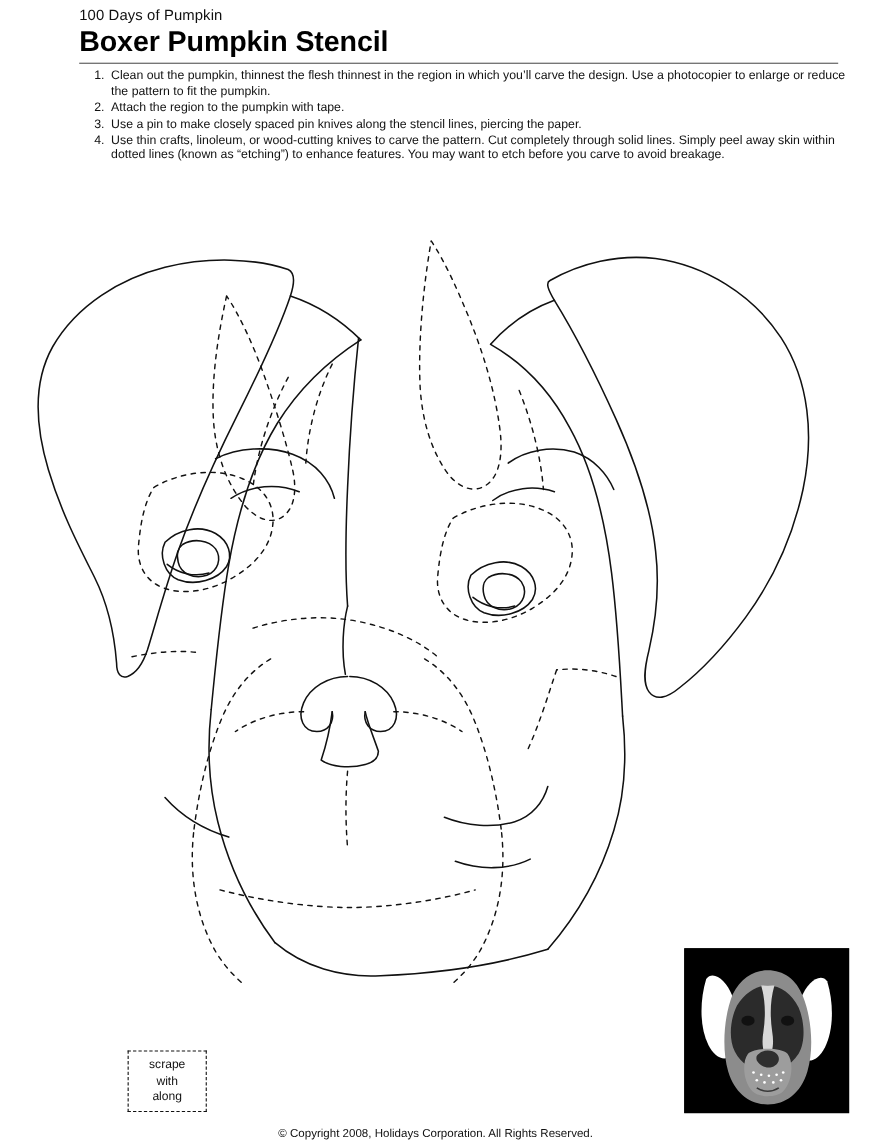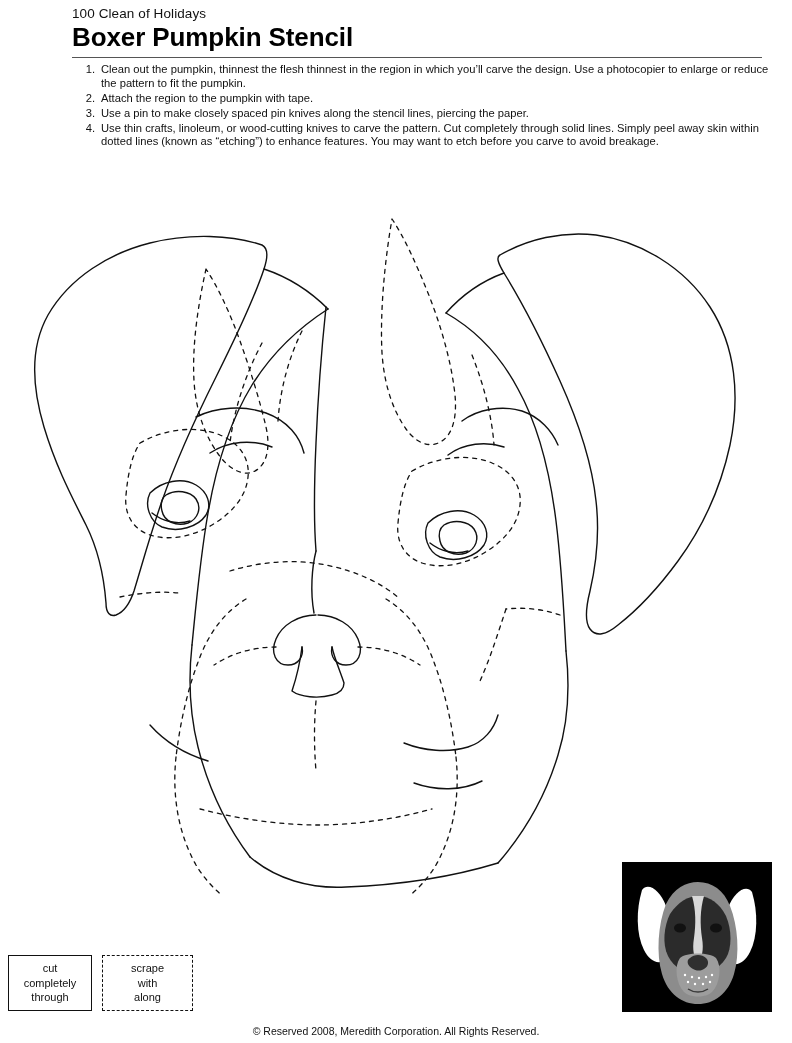--- a/index.html
+++ b/index.html
@@ -102,41 +102,41 @@
     align-items: center;
     justify-content: center;
   }
   .legend span { display: block; width: 100%; }
   .legend-cut {
     left: 8px;
     width: 84px;
     border: 1px solid #111;
   }
   .legend-scrape {
-    left: 102px;
-    width: 91px;
+    left: 116px;
+    width: 72px;
     border: 1px dashed #111;
   }
   .copyright {
     position: absolute;
     left: 0;
     top: 1025px;
     width: 792px;
     text-align: center;
     font-size: 10.5px;
     color: #111;
   }
 </style>
 </head>
 <body>
 
 <div class="page">
 
   <div class="header">
-    <div class="kicker">100 Clean of Holidays</div>
+    <div class="kicker">100 Days of Pumpkin</div>
     <div class="title">Boxer Pumpkin Stencil</div>
   </div>
 
   <div class="rule"></div>
 
   <div class="steps">
     <div class="step">
       <div class="step-num">1.</div>
       <div class="step-text">Clean out the pumpkin, thinnest the flesh thinnest in the region in which you’ll carve the design. Use a photocopier to enlarge or reduce the pattern to fit the pumpkin.</div>
     </div>
@@ -297,31 +297,24 @@
         <circle cx="90" cy="113" r="1.2"></circle>
           <circle cx="66" cy="120" r="1.2"></circle>
         <circle cx="73" cy="122" r="1.2"></circle>
           <circle cx="81" cy="122" r="1.2"></circle>
         <circle cx="88" cy="120" r="1.2"></circle>
       </g>
       <path d="M66 127 C72 131 80 131 86 127" stroke="#3a3a3a" stroke-width="1.5" fill="none"></path>
     </svg>
   </div>
 
-  <div class="legend legend-cut">
-    <span>
-      <span>cut</span>
-      <span>completely</span>
-      <span>through</span>
-    </span>
-  </div>
 
   <div class="legend legend-scrape">
     <span>
       <span>scrape</span>
       <span>with</span>
       <span>along</span>
     </span>
   </div>
 
-  <div class="copyright">© Reserved 2008, Meredith Corporation. All Rights Reserved.</div>
+  <div class="copyright">© Copyright 2008, Holidays Corporation. All Rights Reserved.</div>
 
 </div>
 
 </body></html>

